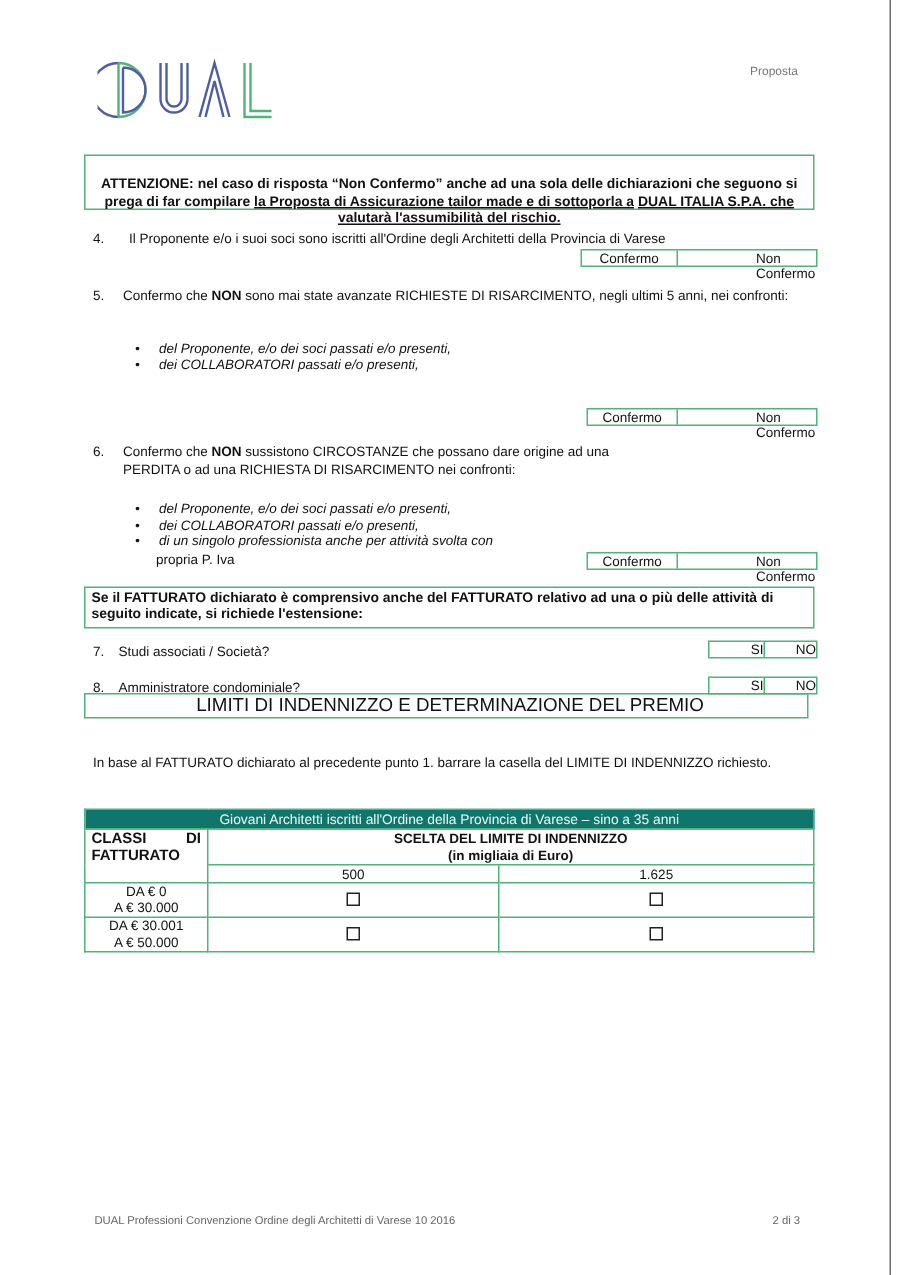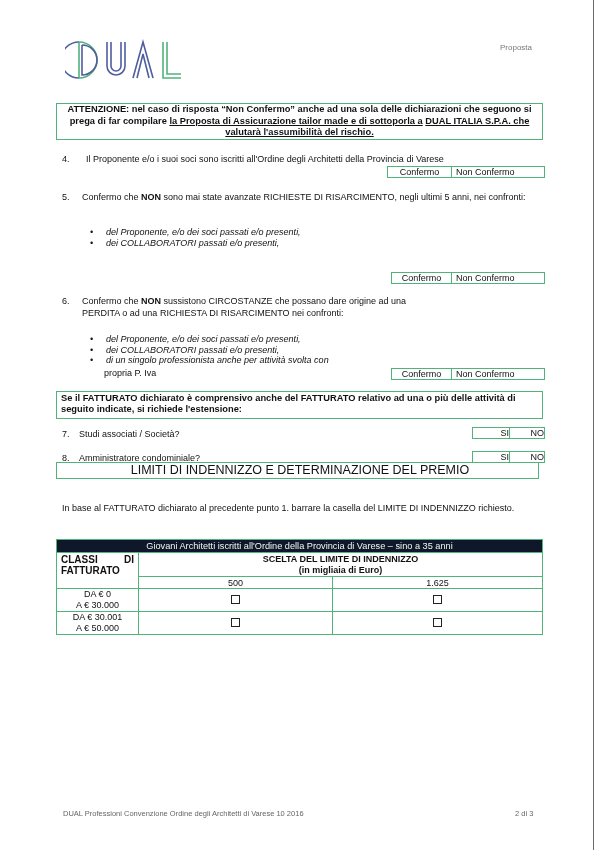--- a/index.html
+++ b/index.html
@@ -3,40 +3,40 @@
 <meta charset="utf-8">
 <style>
   html, body { margin:0; padding:0; }
   body { width:601px; height:850px; background:#ffffff; position:relative; overflow:hidden;
          font-family:"Liberation Sans", sans-serif; color:#111; }
   .page-border { position:absolute; right:7px; top:0; bottom:0; width:1px; background:#6b6b6b; }
   .abs { position:absolute; }
   .logo { left:65px; top:38px; width:120px; height:44px; }
   .proposta { left:500px; top:43px; font-size:8px; color:#777; }
   .attn { left:56px; top:103px; width:487px; height:37px; border:1.5px solid #4fb37a;
-          font-size:9.3px; font-weight:bold; text-align:center; line-height:11.5px; padding-top:0; box-sizing:border-box; }
+          font-size:9.3px; font-weight:bold; text-align:center; line-height:11.5px; padding-top:13px; box-sizing:border-box; }
   .attn u { text-decoration:underline; }
   .p { font-size:9px; line-height:11.8px; }
-  .cbox { border:1.5px solid #4fb37a; height:12px; box-sizing:border-box; display:flex; font-size:9px; line-height:10px; }
+  .cbox { border:1.5px solid #4fb37a; height:12px; box-sizing:border-box; display:flex; font-size:9px; line-height:10px;gap:48px; }
   .cbox span { display:block; box-sizing:border-box; }
   .cbox .c1 { width:64px; text-align:center; border-right:1px solid #4fb37a; }
   .cbox .c2 { flex:1; padding-left:4px; }
   .snbox { border:1.5px solid #4fb37a; height:12px; box-sizing:border-box; display:flex; font-size:9px; line-height:10px; }
   .snbox span { display:block; text-align:right; }
   .snbox .s1 { width:36px; border-right:1px solid #4fb37a; }
   .snbox .s2 { flex:1; }
   ul.b { margin:0; padding:0; list-style:none;font-style:italic; }
   ul.b li { position:relative; padding-left:16px; font-size:9px; line-height:10.5px; }
   ul.b li::before { content:"\2022"; position:absolute; left:0; top:0; font-size:9px; }
   .greenbox { border:1.5px solid #4fb37a; box-sizing:border-box; }
   .fatt { left:56px; top:391px; width:487px; height:28px; font-size:9.3px; font-weight:bold; line-height:11px; padding:1px 4px; }
   .limiti { left:56px; top:462px; width:483px; height:17px; font-size:12.5px; line-height:14px; padding-left:5px;text-align:center; }
   table.t { position:absolute; left:56px; top:539px; width:487px; border-collapse:collapse; font-size:9px; }
   table.t td { border:1.5px solid #4fb37a; padding:0; }
-  .thead-band { background:#0f172a; color:#eef9f1; text-align:center; height:12px; line-height:11px; font-size:9.2px; }
+  .thead-band { background:#0f766e; color:#eef9f1; text-align:center; height:12px; line-height:11px; font-size:9.2px; }
   .classi { font-weight:bold; font-size:10px; line-height:10.5px; padding:2px 4px !important; vertical-align:top; }
   .classi .row1 { display:flex; justify-content:space-between; }
   .scelta { text-align:center; font-weight:bold; line-height:10.5px; padding:1px 0 !important; }
   .scelta .sub { font-weight:bold; }
   .lim { text-align:center; height:11px; line-height:10px; }
   .range { text-align:center; line-height:10.8px; height:22px; }
   .chk { text-align:center; }
   .chk .box { display:inline-block; width:7px; height:7px; border:1px solid #222; }
   .footer-left { left:63px; top:809px; font-size:7.5px; color:#666; }
   .footer-right { left:515px; top:809px; font-size:7.5px; color:#666; }

